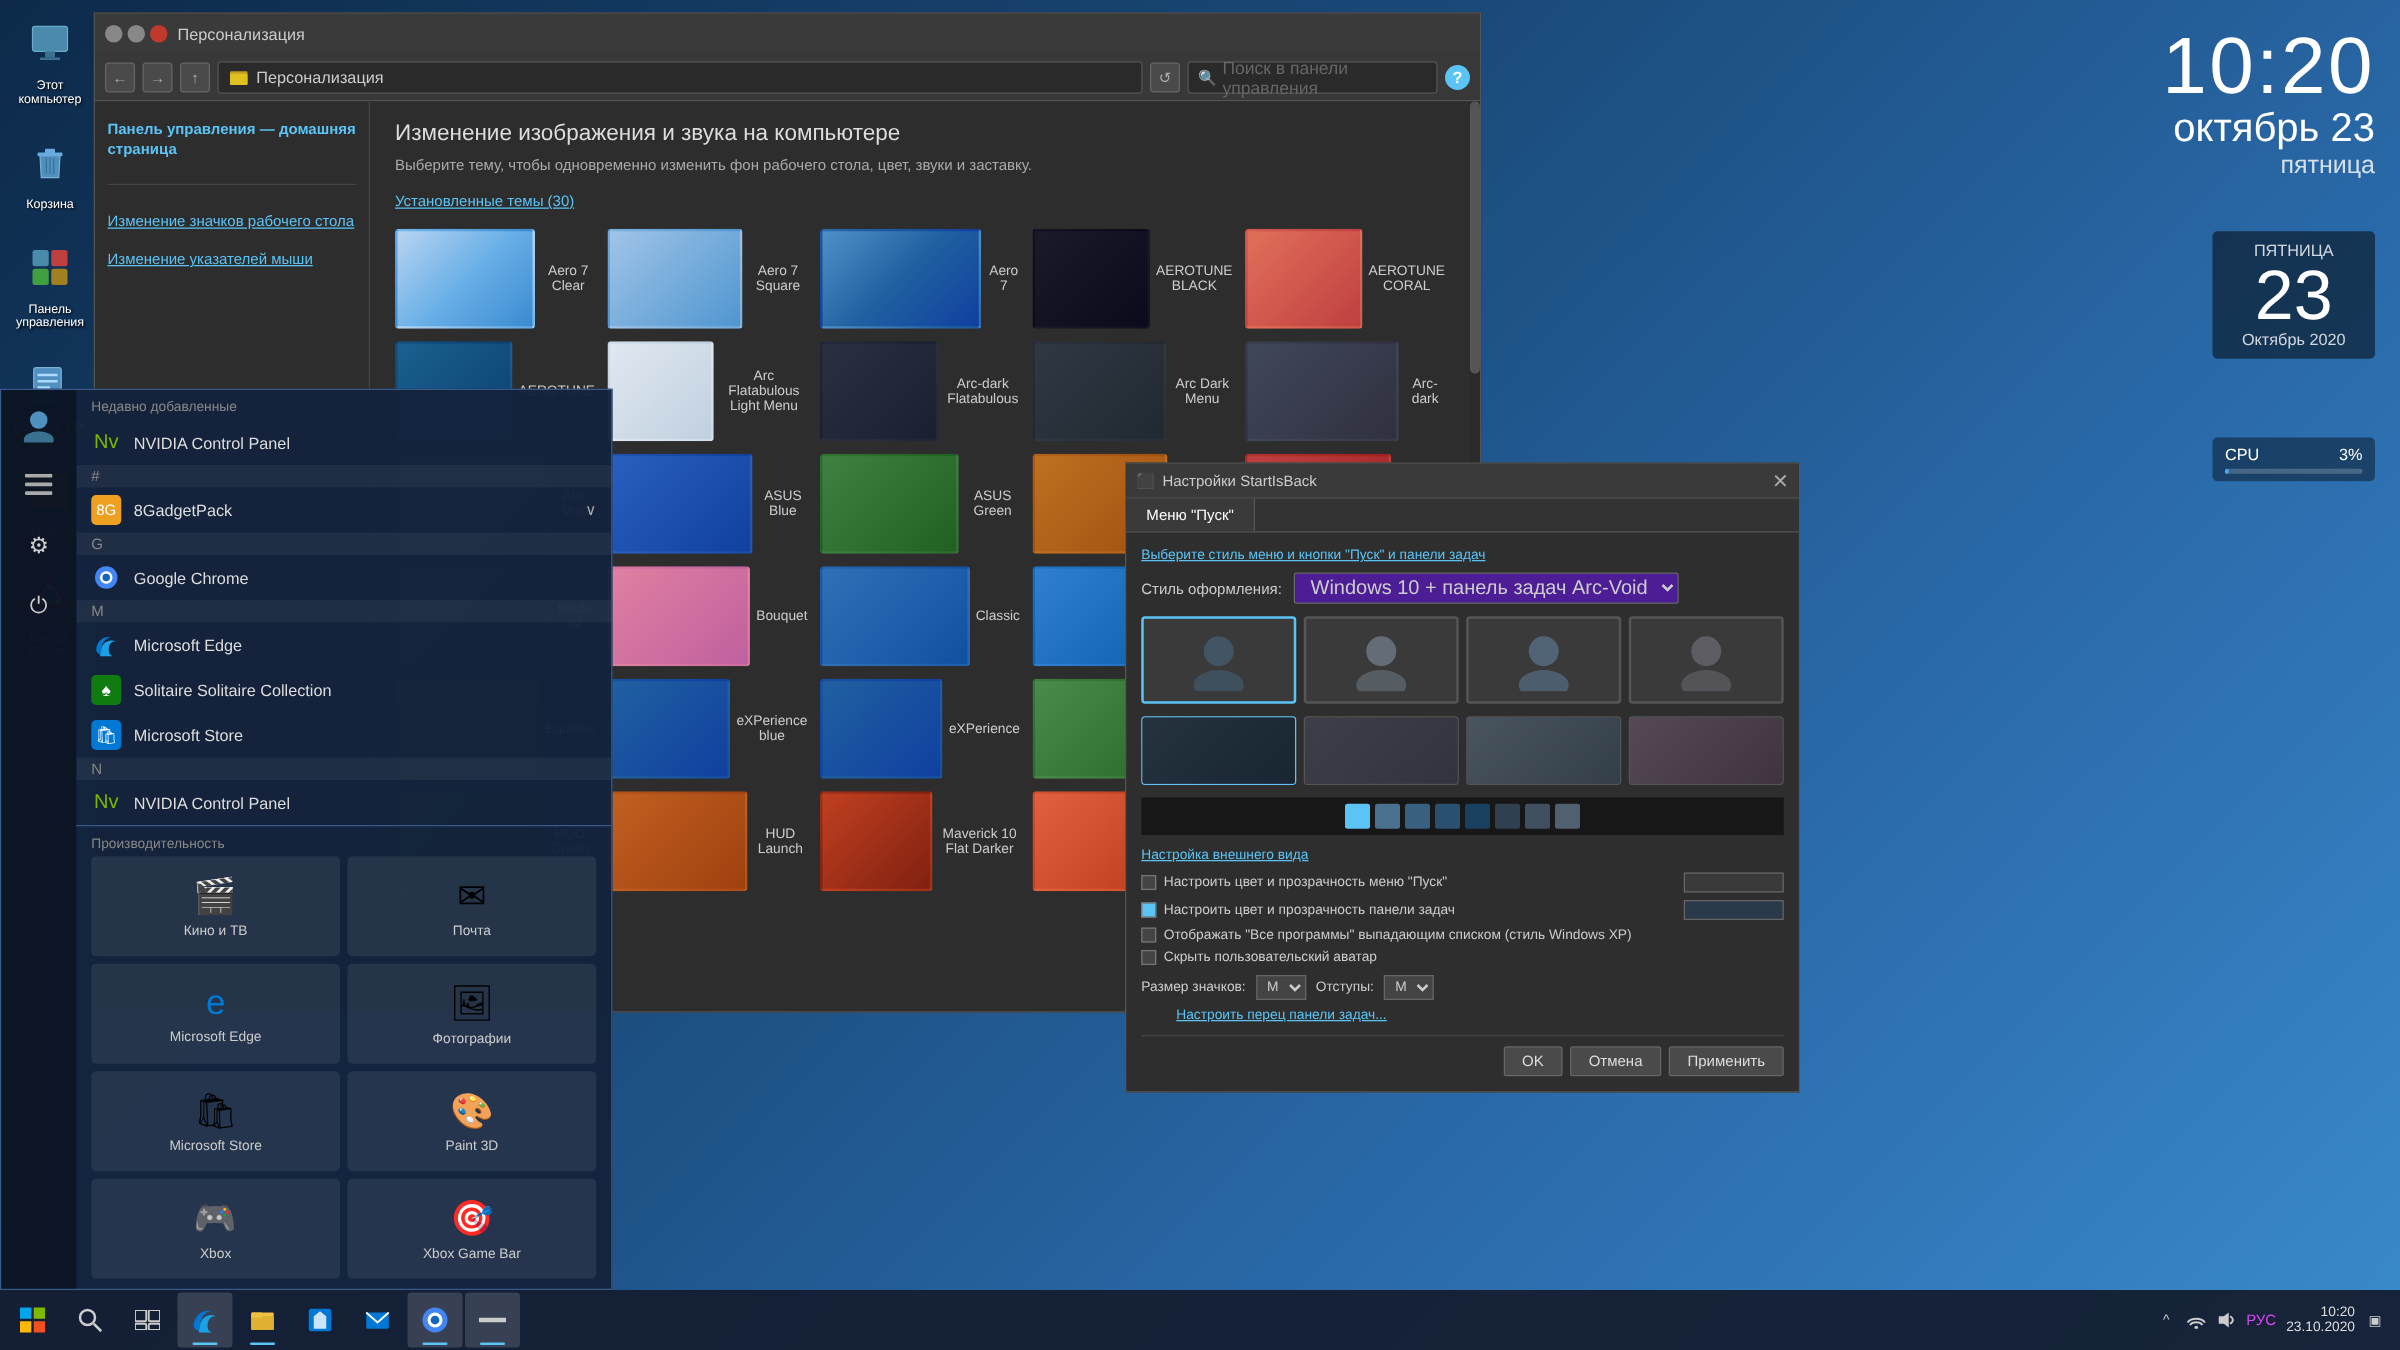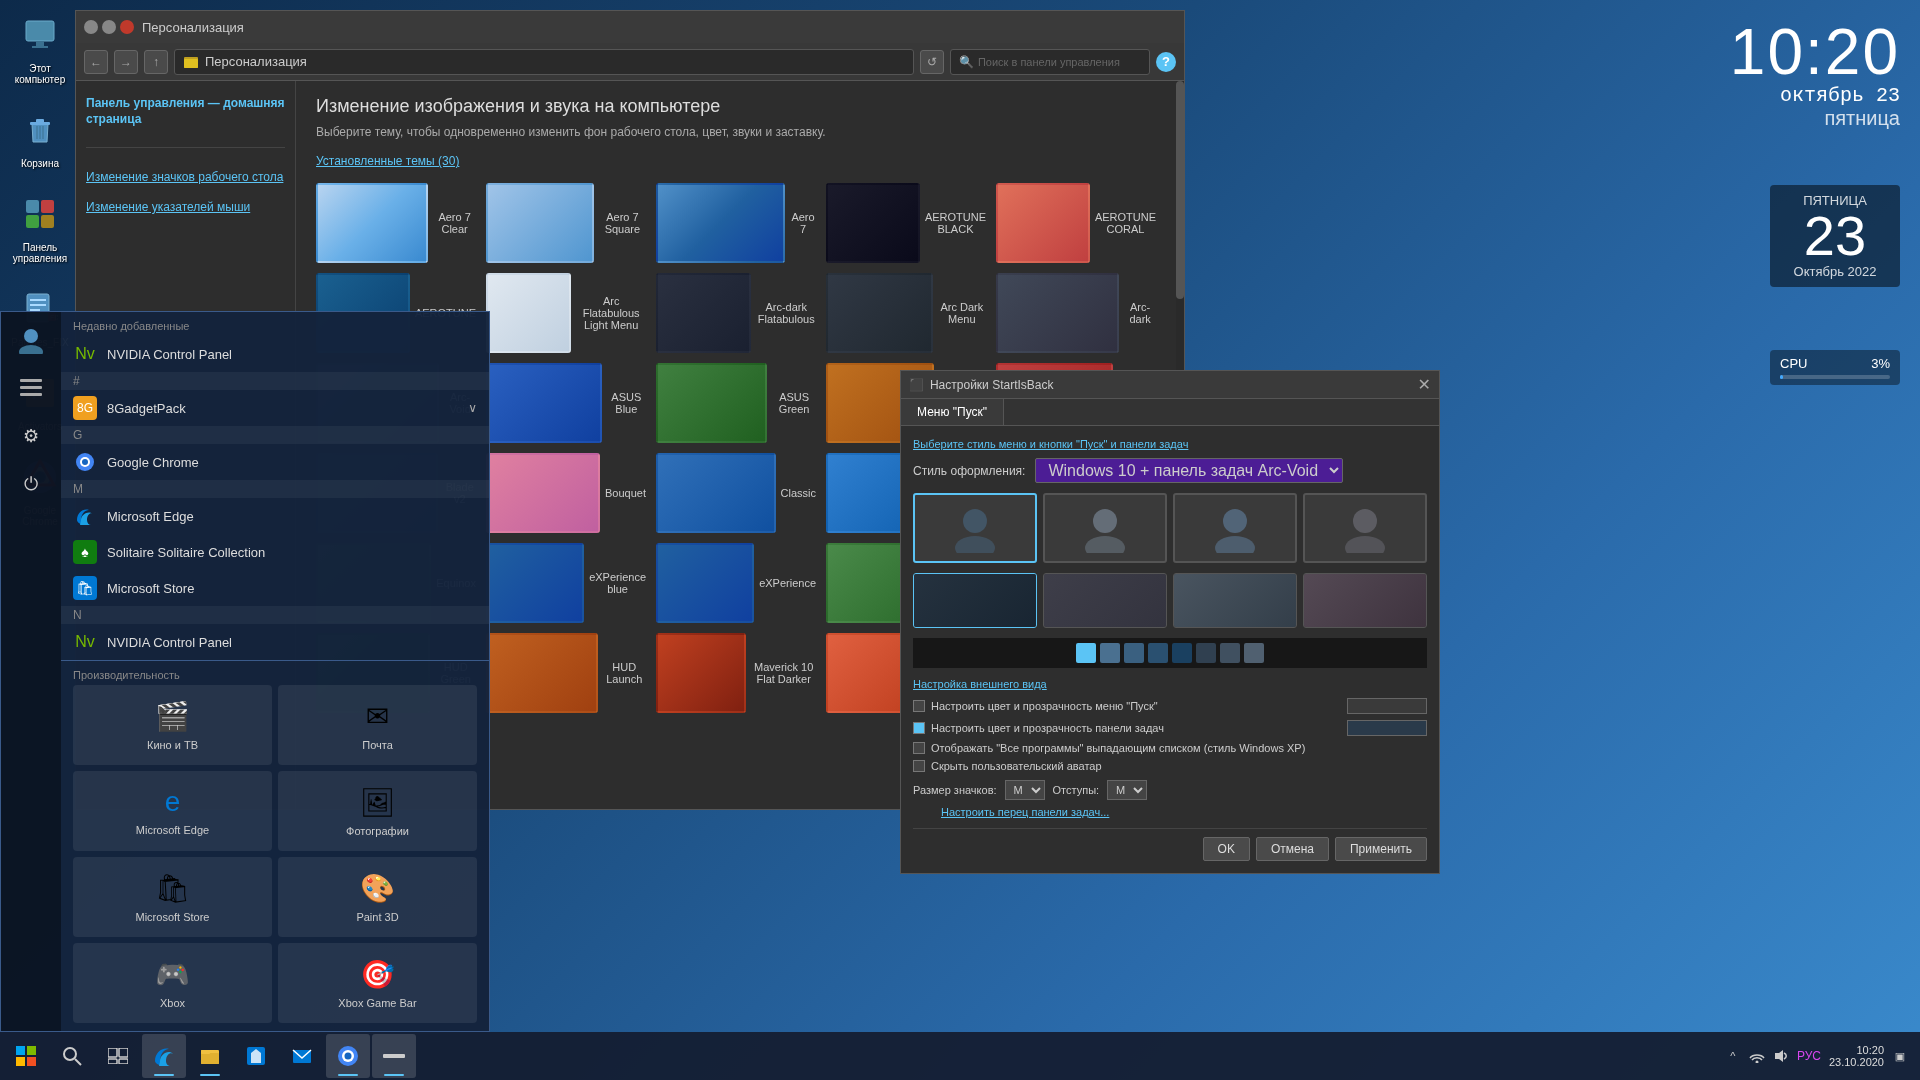--- a/index.html
+++ b/index.html
@@ -68,23 +68,22 @@
     }
 
     .clock-time {
       font-size: 64px;
       font-weight: 300;
       line-height: 1;
       letter-spacing: 2px;
     }
 
     .clock-date-line1 {
-      font-size: 20px;
+      font-size: 32px;
       font-weight: 300;
-      font-family: Liberation Mono, monospace;
     }
 
     .clock-date-line2 {
       font-size: 20px;
       font-weight: 300;
       opacity: 0.8;
     }
 
     
     .calendar-widget {
@@ -900,21 +899,21 @@
     <div class="clock-time">10:20</div>
     <div class="clock-date-line1">
       <span>октябрь</span> <span>23</span>
     </div>
     <div class="clock-date-line2">пятница</div>
   </div>
 
   <div class="calendar-widget">
     <div class="cal-day-name">ПЯТНИЦА</div>
     <div class="cal-day-num">23</div>
-    <div class="cal-month-year">Октябрь 2022</div>
+    <div class="cal-month-year">Октябрь 2020</div>
   </div>
 
   <div class="cpu-widget" style="top:350px;">
     <div class="cpu-label">
       <span>CPU</span>
       <span>3%</span>
     </div>
     <div class="cpu-bar">
       <div class="cpu-bar-fill"></div>
     </div>
@@ -938,21 +937,21 @@
       <div class="address-bar">
         <svg width="16" height="16" viewBox="0 0 16 16">
           <rect x="1" y="3" width="14" height="11" rx="1" fill="#c0a020"></rect>
           <rect x="1" y="5" width="14" height="9" rx="1" fill="#e0c020"></rect>
         </svg>
         <span>Персонализация</span>
       </div>
       <div class="refresh-btn">↺</div>
       <div class="search-bar">
         <span>🔍</span>
-        <span style="color:#666; font-size:11px;">Поиск в панели управления</span>
+        <span style="color:#666; font-size:14px;">Поиск в панели управления</span>
       </div>
       <div style="width:20px;height:20px;background:#5bc4f5;border-radius:50%;display:flex;align-items:center;justify-content:center;color:white;font-size:13px;font-weight:bold;cursor:pointer;">?</div>
     </div>
 
     <div class="window-content">
 
       <div class="sidebar">
         <div class="sidebar-section-title">Панель управления — домашняя страница</div>
         <div class="separator"></div>
         <div class="sidebar-link">Изменение значков рабочего стола</div>

